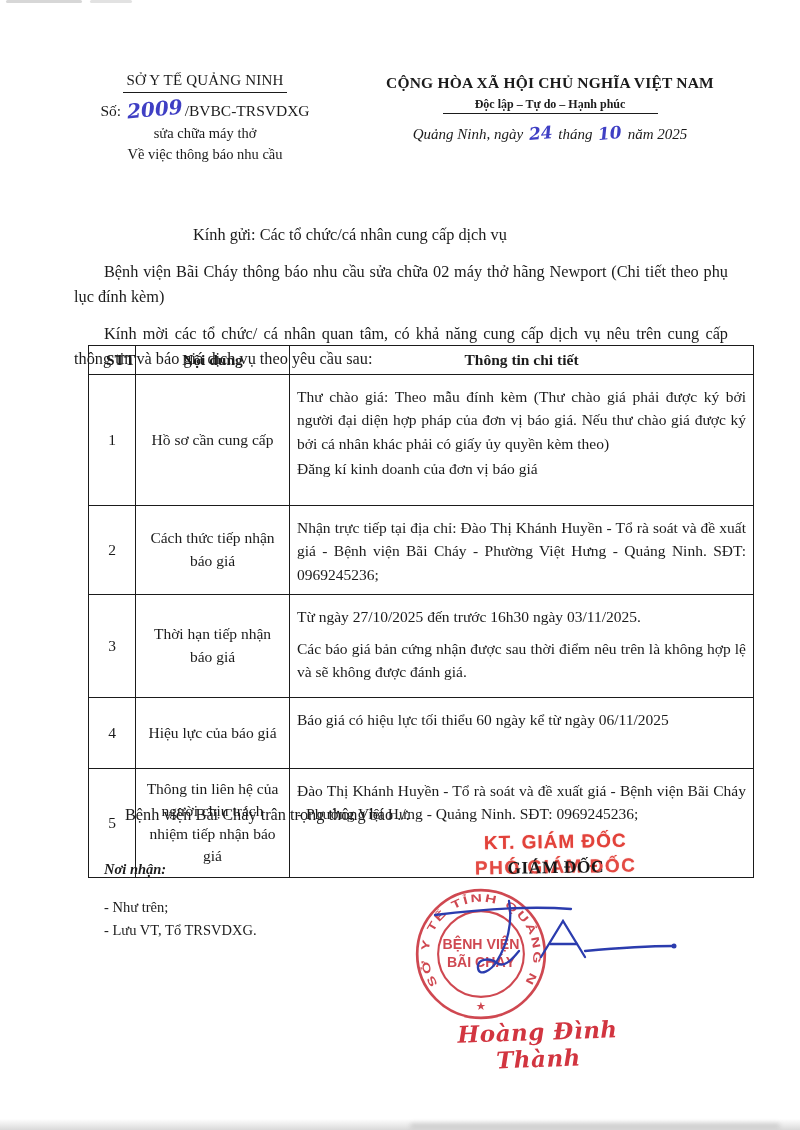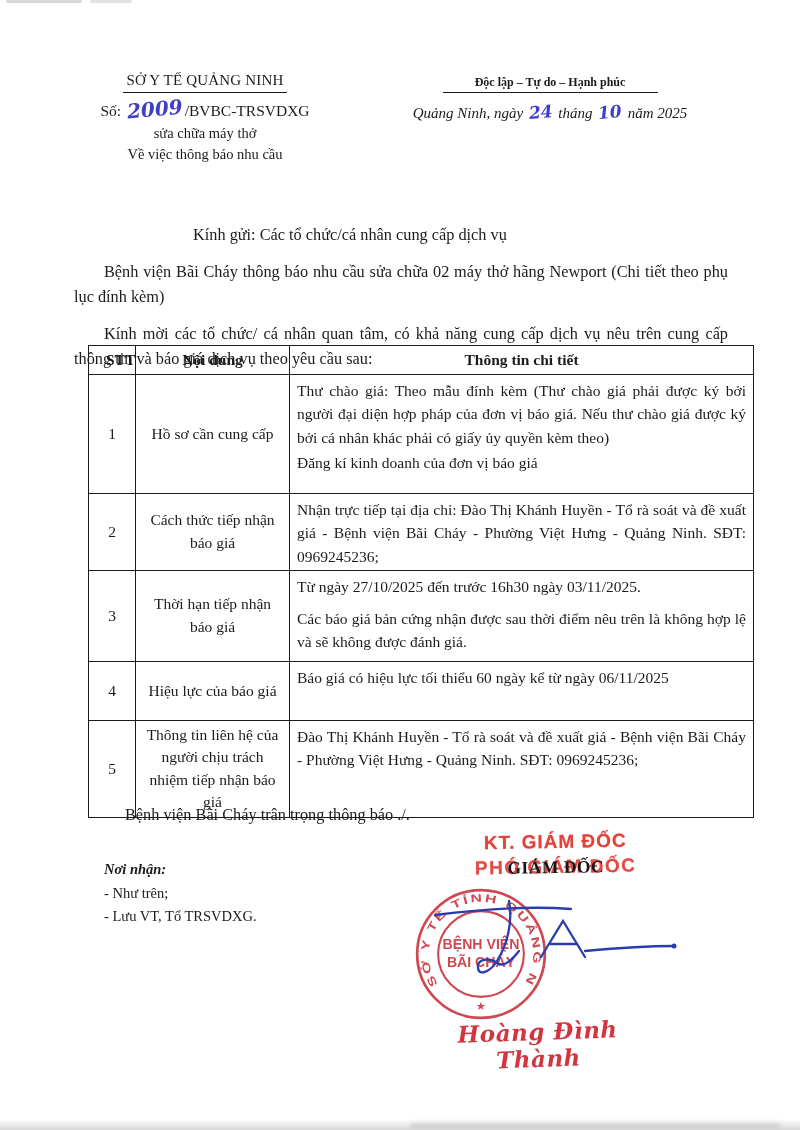--- a/index.html
+++ b/index.html
@@ -35,37 +35,37 @@
   .date-line { font-size:15px; font-style:italic; }
 
   
   .doc-body { position:absolute; top:222px; left:62px; width:678px; font-size:16.3px; line-height:25px; }
   .salutation { margin:0 0 0 131px; }
   .para { margin:12px; text-align:justify; text-indent:30px; }
 
   
   table.quote { position:absolute; top:345px; left:88px; width:665px;
     border-collapse:collapse; font-size:15.5px; table-layout:fixed; }
-  .quote th, .quote td { border:1.6px solid #1b1b1b; padding:2px 7px; }
+  .quote th, .quote td { border:1.6px solid #1b1b1b; padding:8px 7px; }
   .quote th { height:24px; text-align:center; font-weight:bold; font-size:15.5px; padding:2px 17px; }
   .c-stt { text-align:center; vertical-align:middle; }
   .c-nd  { text-align:center; vertical-align:middle; line-height:1.45; }
   .c-ct  { text-align:left; vertical-align:top; }
   .c-ct p { margin:2px 0 0 0; text-align:justify; line-height:1.5; }
   .c-ct p.gap { margin-top:9px; }
   tr.r1 td { height:114px; }
   tr.r2 td { height:70px; }
   tr.r3 td { height:86px; }
   tr.r4 td { height:54px; }
   tr.r5 td { height:92px; }
 
   
   .closing { position:absolute; top:805px; left:125px; font-size:16.3px; margin:0; }
   .recipients { position:absolute; top:858px; left:104px; font-size:14.5px; line-height:1.55; }
-  .rec-label { font-weight:bold; font-style:italic; margin-bottom:2px; }
+  .rec-label { font-weight:bold; font-style:italic; margin-bottom:16px; }
 
   .stamp-block { position:absolute; top:831px; left:448px; width:215px; text-align:center;
     font-family:"Liberation Sans", sans-serif; transform:rotate(-1deg); }
   .stamp-line1 { font-size:19px; font-weight:bold; letter-spacing:1px; color:#e0322a;
     opacity:.92; text-shadow:0 0 1px rgba(224,50,42,.55); }
   .stamp-line2-wrap { position:relative; margin-top:3px; height:24px; }
   .stamp-line2 { font-size:19px; font-weight:bold; letter-spacing:1.5px; color:#e0322a;
     opacity:.88; text-shadow:0 0 1px rgba(224,50,42,.55); }
   .printed-title { position:absolute; left:0; right:0; top:1px;
     font-family:"Liberation Serif", serif; font-size:17.5px; font-weight:bold;
@@ -90,20 +90,21 @@
     <div class="org-underline"></div>
     <div class="so-line">
       <span>Số:</span>
       <span class="hand">2009</span><span>/BVBC-TRSVDXG</span>
     </div>
     <div class="subject">sửa chữa máy thở</div>
     <div class="subject">Về việc thông báo nhu cầu</div>
   </div>
 
   <div class="hdr-right">
+    <div class="hr1">CỘNG HÒA XÃ HỘI CHỦ NGHĨA VIỆT NAM</div>
     <div class="hr2">Độc lập – Tự do – Hạnh phúc</div>
     <div class="motto-underline"></div>
     <div class="date-line">
       <span>Quảng Ninh, ngày</span>
       <span class="hand hand-sm">24</span>
       <span>tháng</span>
       <span class="hand hand-sm">10</span>
       <span>năm 2025</span>
     </div>
   </div>

